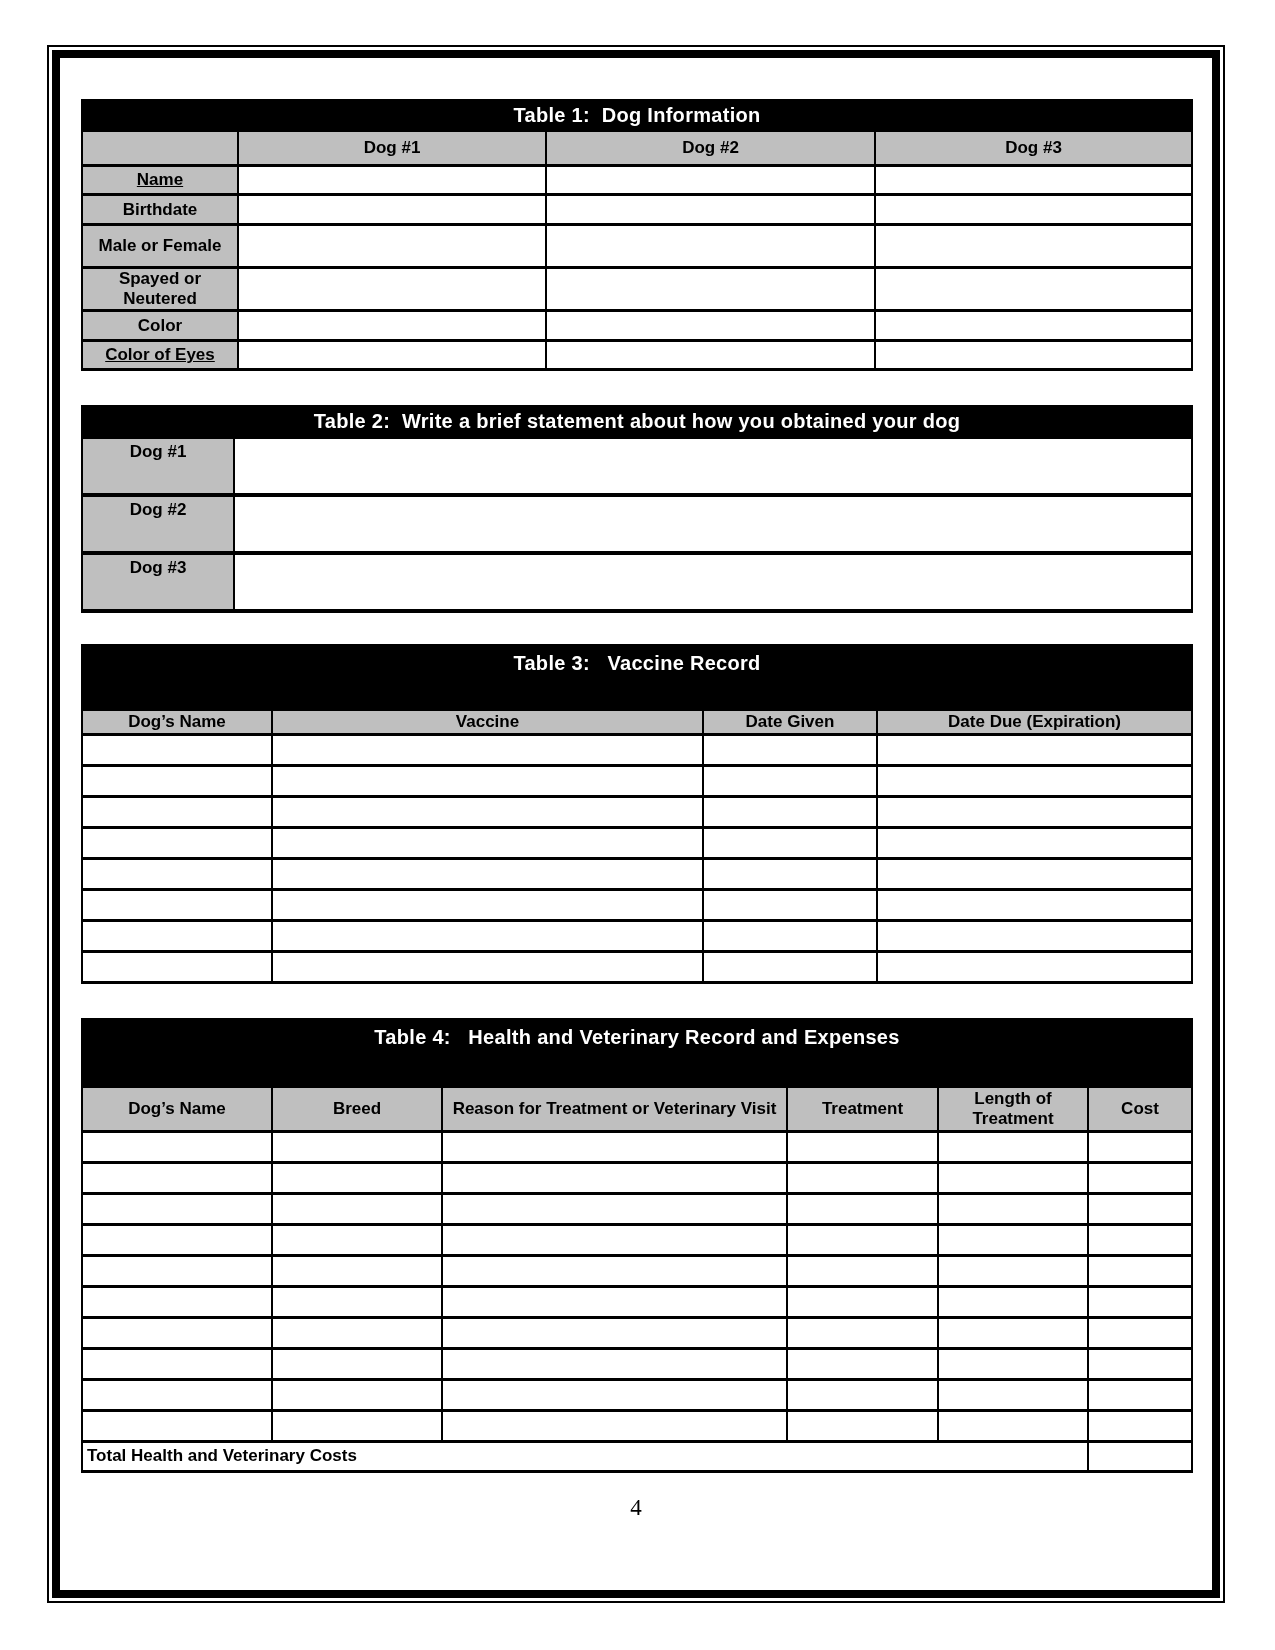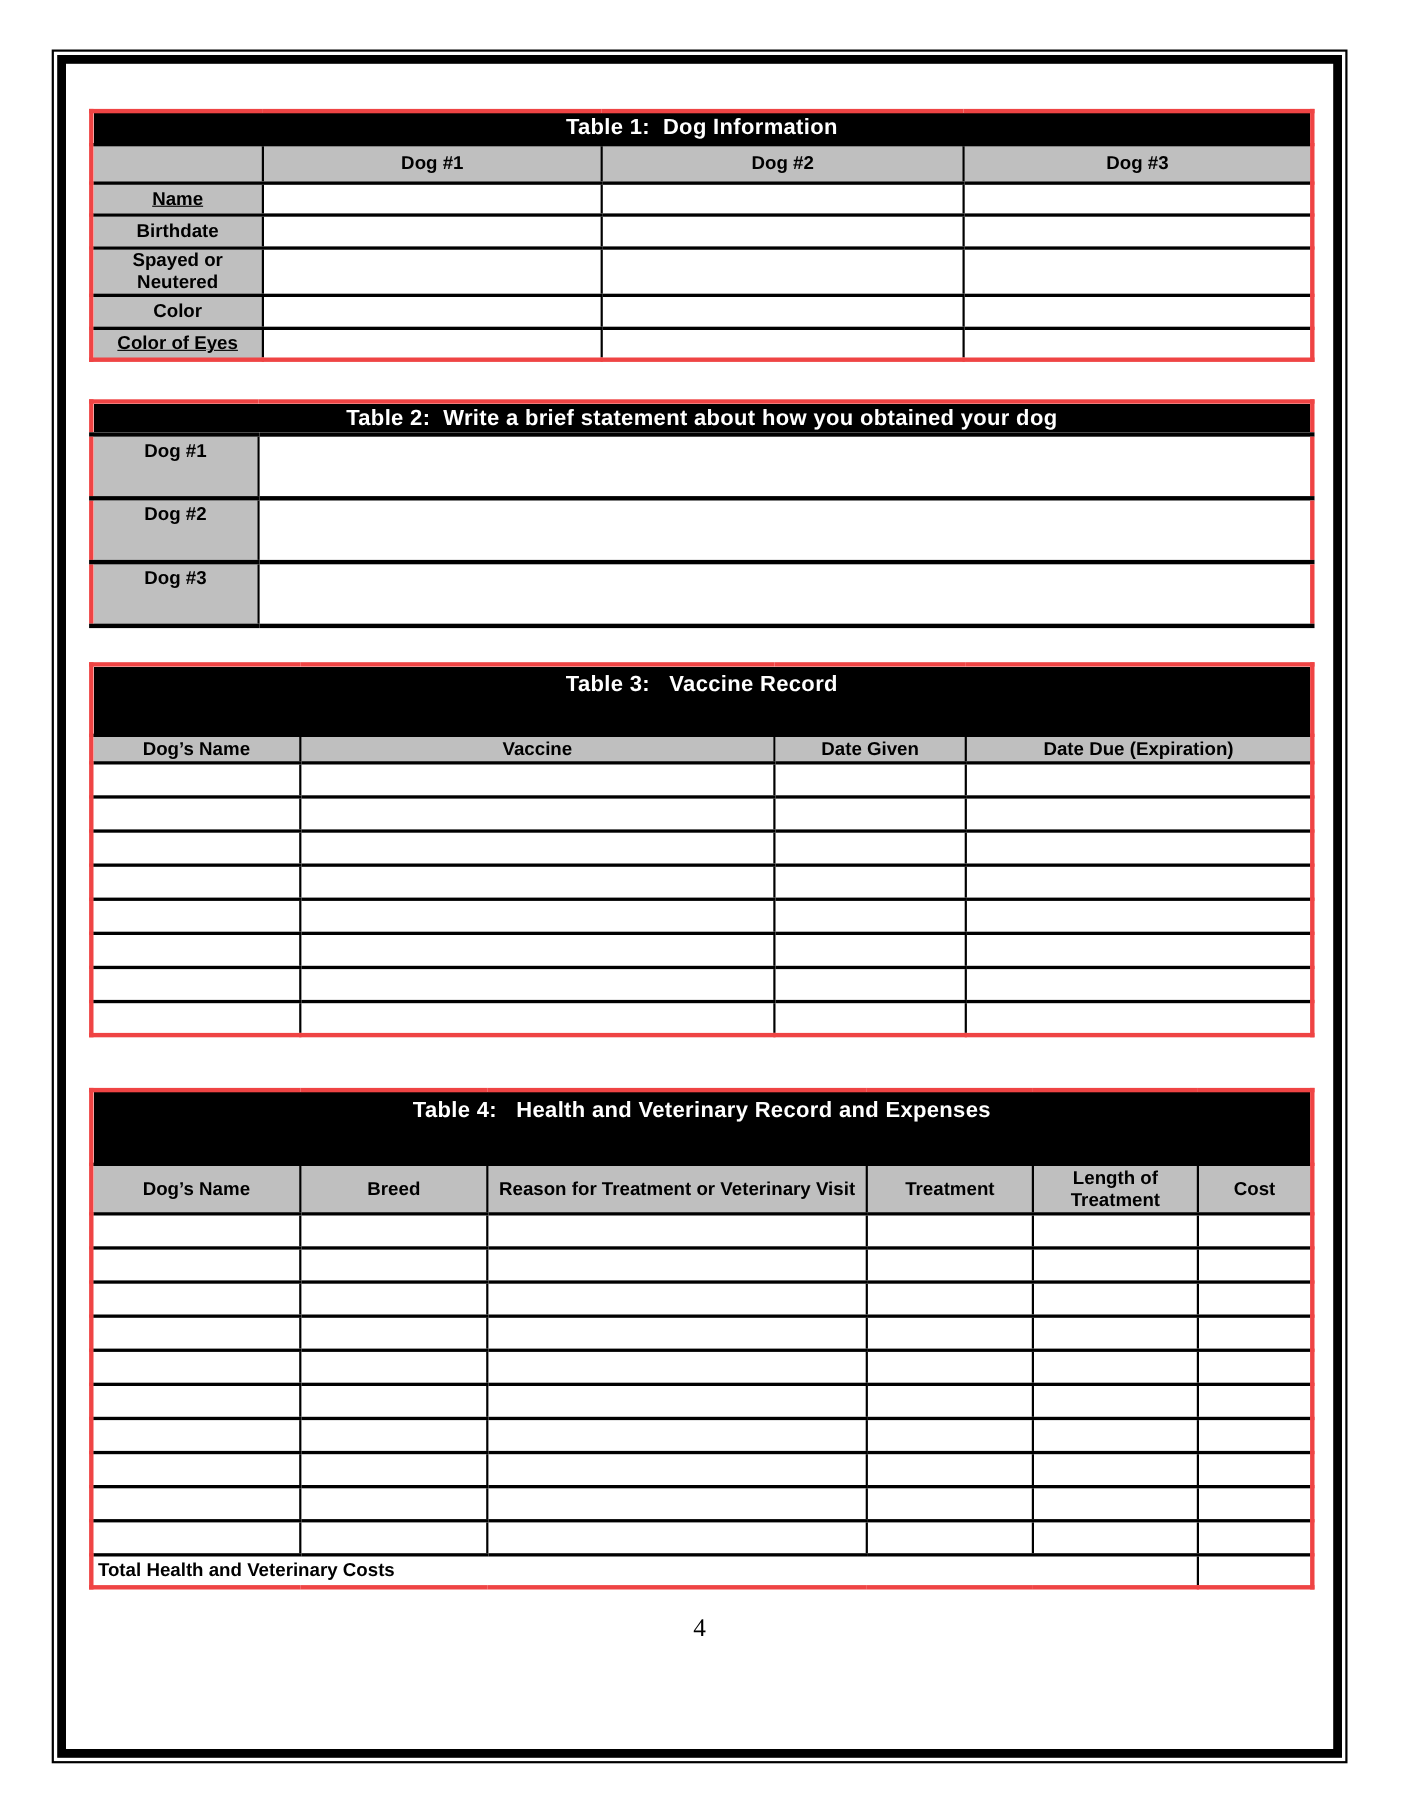--- a/index.html
+++ b/index.html
@@ -12,42 +12,42 @@
     border:2px solid #000; padding:3px; box-sizing:border-box;
   }
   .frame-inner {
     border:8px solid #000; width:100%; height:100%; box-sizing:border-box;
     overflow:hidden;
   }
   .content { padding:41px 21px 0 21px; }
 
   table {
     border-collapse:collapse; table-layout:fixed; width:1110px;
-    border:4px solid #ef4444;
+    border:1px solid #ef4444;
   }
   td, th {
     border:2px solid #000; border-top-width:3px; border-bottom-width:3px;
     padding:0 4px; font-weight:bold; font-size:17px; color:#000;
     overflow:hidden;
   }
   .bar th {
     background:#000; color:#fff; font-size:20px; text-align:center;
     white-space:pre; letter-spacing:0.3px;
   }
   .bar.tall th { vertical-align:top; padding-top:5px; }
   .gray { background:#bfbfbf; text-align:center; }
   .blank { background:#fff; }
   .r30 { height:30px; } .r35 { height:35px; } .r29 { height:29px;text-decoration:underline; }
   .r31 { height:31px; } .r43 { height:43px; } .r58 { height:58px; }
   .r21 { height:21px; } .r64 { height:64px; } .r67 { height:67px; }
   .t1 { margin-bottom:34px; }
   .t2 { margin-bottom:31px;margin-top:16px; }
   .t2 td.blank { border-top-width:4px; border-bottom-width:4px; }
   .t2 th.gray { vertical-align:top; padding-top:3px; border-top-width:4px; border-bottom-width:4px; }
-  .t3 { margin-bottom:46px; }
+  .t3 { margin-bottom:34px; }
   .t3 th.colhead, .t4 th.colhead { line-height:20px; padding:1px 4px; }
   .total-label {
     text-align:left; padding-right:8px; font-size:17px; background:#fff;
   }
   .page-number {
     text-align:center; font-family:"Liberation Serif", serif; font-size:23px;
     font-weight:normal; margin-top:22px; color:#000;
   }
 </style>
 </head>
@@ -77,20 +77,26 @@
     </thead>
     <tbody>
       <tr class="r29">
         <th class="gray">Name</th>
         <td class="blank"></td>
         <td class="blank"></td>
         <td class="blank"></td>
       </tr>
       <tr class="r30">
         <th class="gray">Birthdate</th>
+        <td class="blank"></td>
+        <td class="blank"></td>
+        <td class="blank"></td>
+      </tr>
+      <tr class="r43">
+        <th class="gray">Male or Female</th>
         <td class="blank"></td>
         <td class="blank"></td>
         <td class="blank"></td>
       </tr>
       <tr class="r43">
         <th class="gray">Spayed or Neutered</th>
         <td class="blank"></td>
         <td class="blank"></td>
         <td class="blank"></td>
       </tr>

